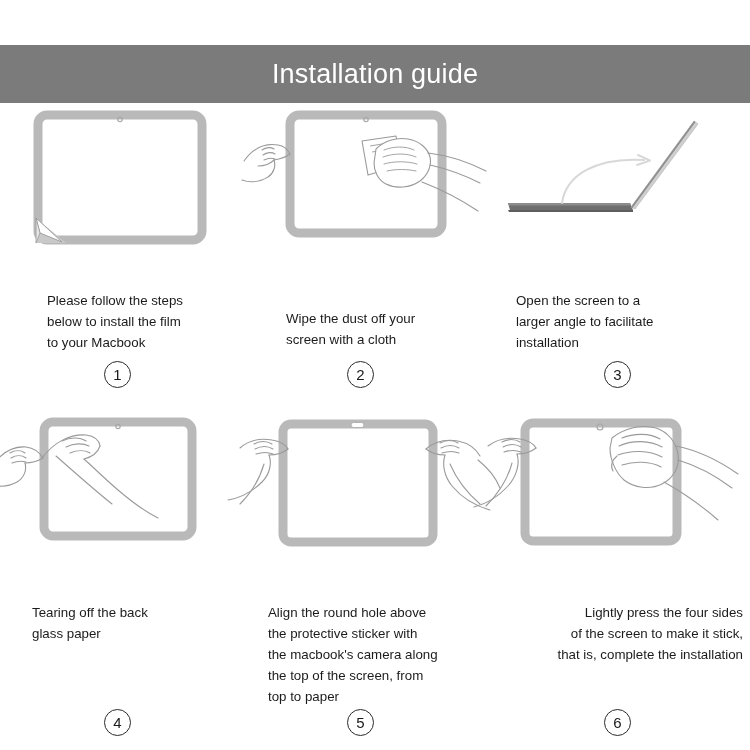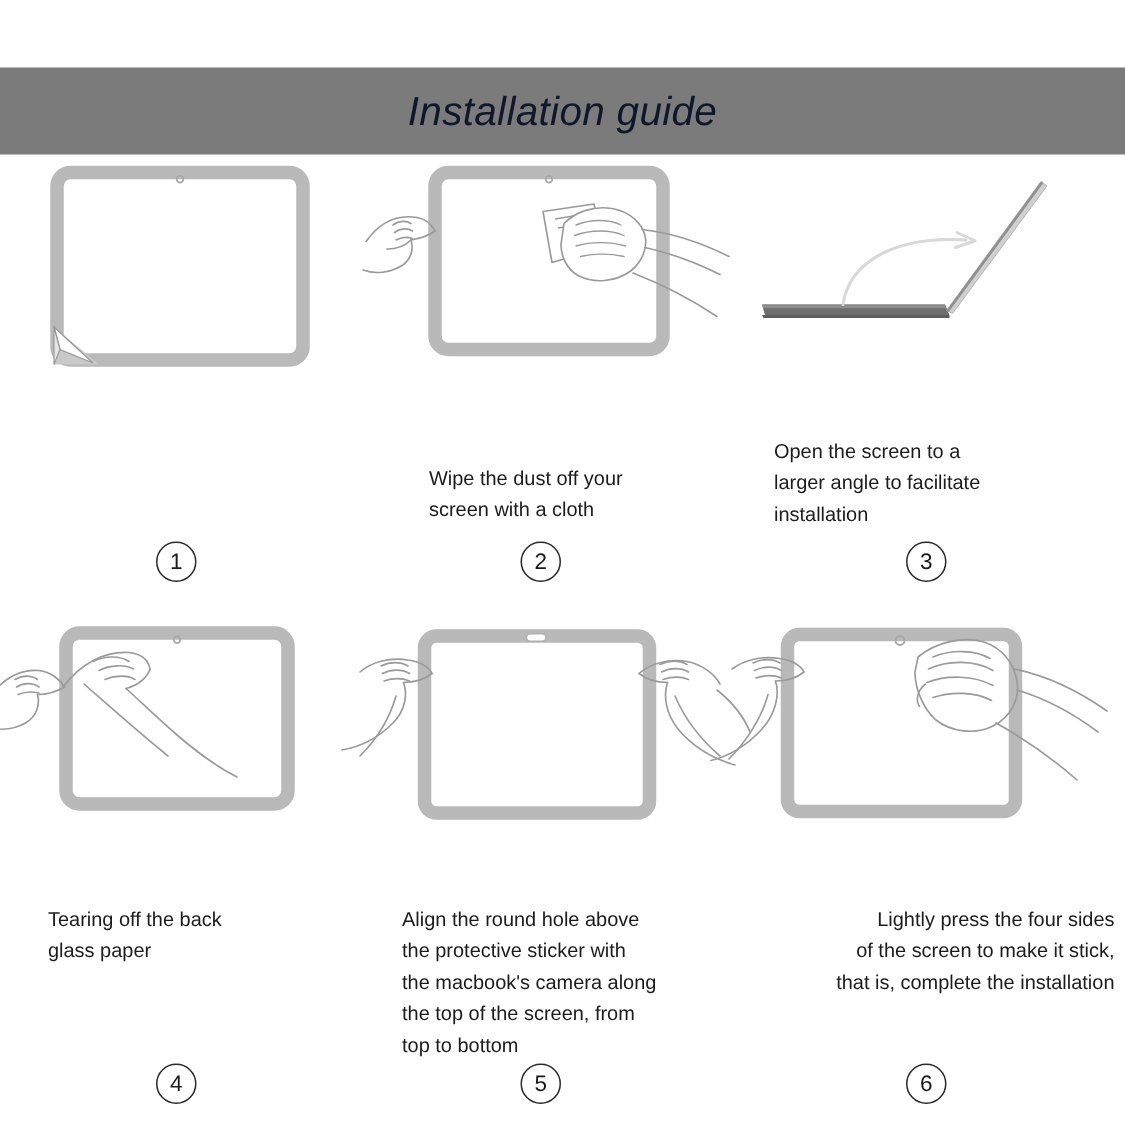--- a/index.html
+++ b/index.html
@@ -22,26 +22,25 @@
     left: 0;
     top: 45px;
     width: 750px;
     height: 58px;
     background: #7b7b7b;
     display: flex;
     align-items: center;
     justify-content: center;
   }
   .header-title {
-    color: #0f172a;
+    color: #ffffff;
     font-size: 27px;
     font-weight: 400;
     letter-spacing: 0.2px;
     line-height: 1;
-    font-style: italic;
   }
 
   
   .steps-grid {
     position: absolute;
     left: 0;
     top: 103px;
     width: 750px;
     height: 647px;
   }
@@ -129,20 +128,23 @@
 
           <rect x="47" y="21" width="146" height="107" fill="#ffffff"></rect>
 
           <circle cx="120" cy="16.5" r="2.2" fill="none" stroke="#a8a8a8" stroke-width="1.2"></circle>
 
           <path d="M36 115 L 36 140 L 66 140 Z" fill="#c9c9c9" stroke="none"></path>
           <path d="M36 115 L 62 139 L 40 130 Z" fill="#ffffff" stroke="#9a9a9a" stroke-width="0.9"></path>
           <path d="M36 115 L 40 130 L 36 140 Z" fill="#e6e6e6" stroke="#9a9a9a" stroke-width="0.8"></path>
         </svg>
       </div>
+      <div class="caption">Please follow the steps
+below to install the film
+to your Macbook</div>
       <div class="step-number">1</div>
     </div>
 
     <div class="step-panel p2">
       <div class="illus">
         <svg width="250" height="148" viewBox="0 0 250 148">
           <rect x="40" y="12" width="152" height="118" rx="9" ry="9" fill="none" stroke="#b9b9b9" stroke-width="9"></rect>
           <rect x="49" y="21" width="134" height="100" fill="#ffffff"></rect>
           <circle cx="116" cy="16.5" r="2.2" fill="none" stroke="#a8a8a8" stroke-width="1.2"></circle>
 
@@ -271,21 +273,21 @@
             <path d="M192 45 C 198 43, 204 43, 209 45"></path>
             <path d="M200 56 C 206 70, 216 84, 230 96"></path>
             <path d="M228 52 C 238 60, 246 70, 250 80"></path>
           </g>
         </svg>
       </div>
       <div class="caption">Align the round hole above
 the protective sticker with
 the macbook's camera along
 the top of the screen, from
-top to bottom</div>
+top to paper</div>
       <div class="step-number">5</div>
     </div>
 
     <div class="step-panel p6">
       <div class="illus">
         <svg width="250" height="148" viewBox="0 0 250 148">
           <rect x="25" y="15" width="152" height="118" rx="8" ry="8" fill="none" stroke="#b9b9b9" stroke-width="9"></rect>
           <rect x="34" y="24" width="134" height="100" fill="#ffffff"></rect>
           <circle cx="100" cy="19" r="3" fill="none" stroke="#a8a8a8" stroke-width="1.2"></circle>
 

